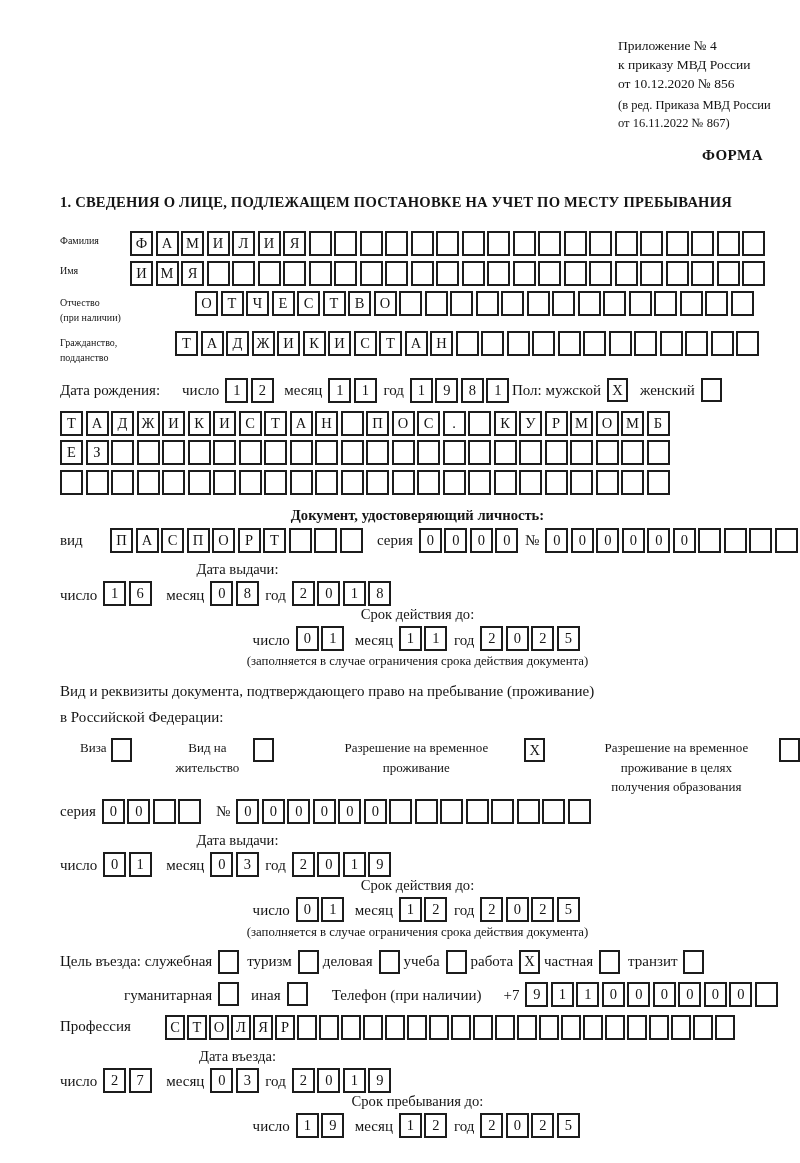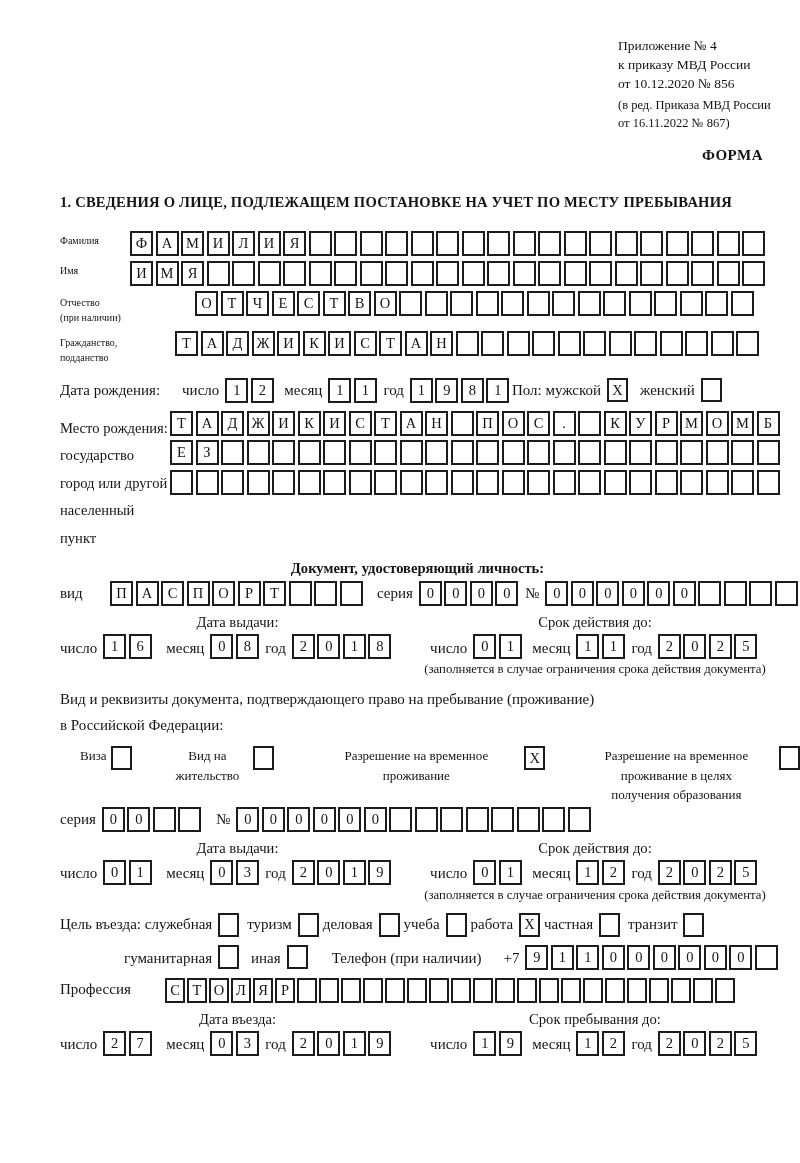--- a/index.html
+++ b/index.html
@@ -33,21 +33,21 @@
   .gap4 { width:4px; flex:none; } .gap8 { width:8px; flex:none; } .gap12 { width:12px; flex:none; }
   .gap16 { width:16px; flex:none; } .gap24 { width:24px; flex:none; }
   .w70 { width:70px; } .w115 { width:115px; } .w135 { width:135px; } .w110 { width:110px; }
   .w50 { width:50px; } .w105 { width:105px; }
   .stack { display:flex; flex-direction:column; }
   .stack .boxes { margin-bottom:4.5px; }
   .mplace .lbl { line-height:1.88; font-size:14.6px; }
   
   .subhead { text-align:center; font-weight:bold; font-size:14.6px; margin-top:8px; }
   
-  .dates { display:flex; margin-top:8px; }
+  .dates { display:flex; margin-top:8px;flex-direction:column; }
   .dgroup { display:flex; flex-direction:column; }
   .dgroup.left { width:355px; }
   .dgroup.right { flex:1; }
   .dhead { text-align:center; font-size:14.6px; margin-bottom:3px; }
   .dline { display:flex; align-items:center; }
   .caption { font-size:12.8px; text-align:center; margin-top:3px; }
   .inline-lbl { flex:none; padding:3px 6px 0 0; }
   
   .rvp-band { display:flex; align-items:flex-start; margin-top:8px; }
   .rvp-item { display:flex; align-items:flex-start; }
@@ -220,26 +220,20 @@
         <span class="cell">1</span>
       </span>
     <span class="inline-lbl" style="padding-top:0">Пол: мужской</span>
     <span class="cb">X</span>
     <span class="gap12"></span>
     <span class="inline-lbl" style="padding-top:0">женский</span>
     <span class="cb"></span>
   </div>
 
   <div class="row mplace" style="margin-top:8px;">
-    <span class="lbl w110">
-      <span style="display:block">Место рождения:</span>
-      <span style="display:block">государство</span>
-      <span style="display:block">город или другой</span>
-      <span style="display:block">населенный пункт</span>
-    </span>
     <span class="stack">
       <span class="boxes">
           <span class="cell">Т</span>
           <span class="cell">А</span>
           <span class="cell">Д</span>
           <span class="cell">Ж</span>
           <span class="cell">И</span>
           <span class="cell">К</span>
           <span class="cell">И</span>
           <span class="cell">С</span>

